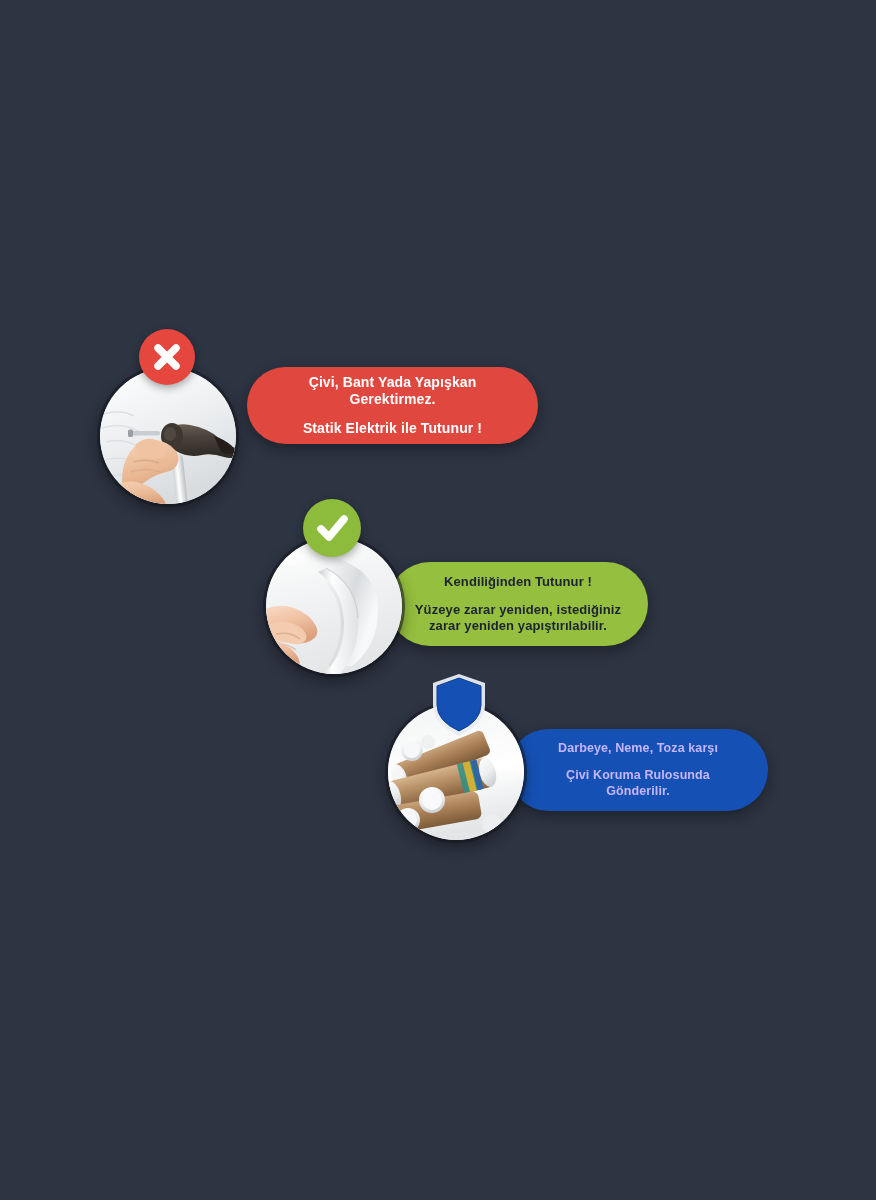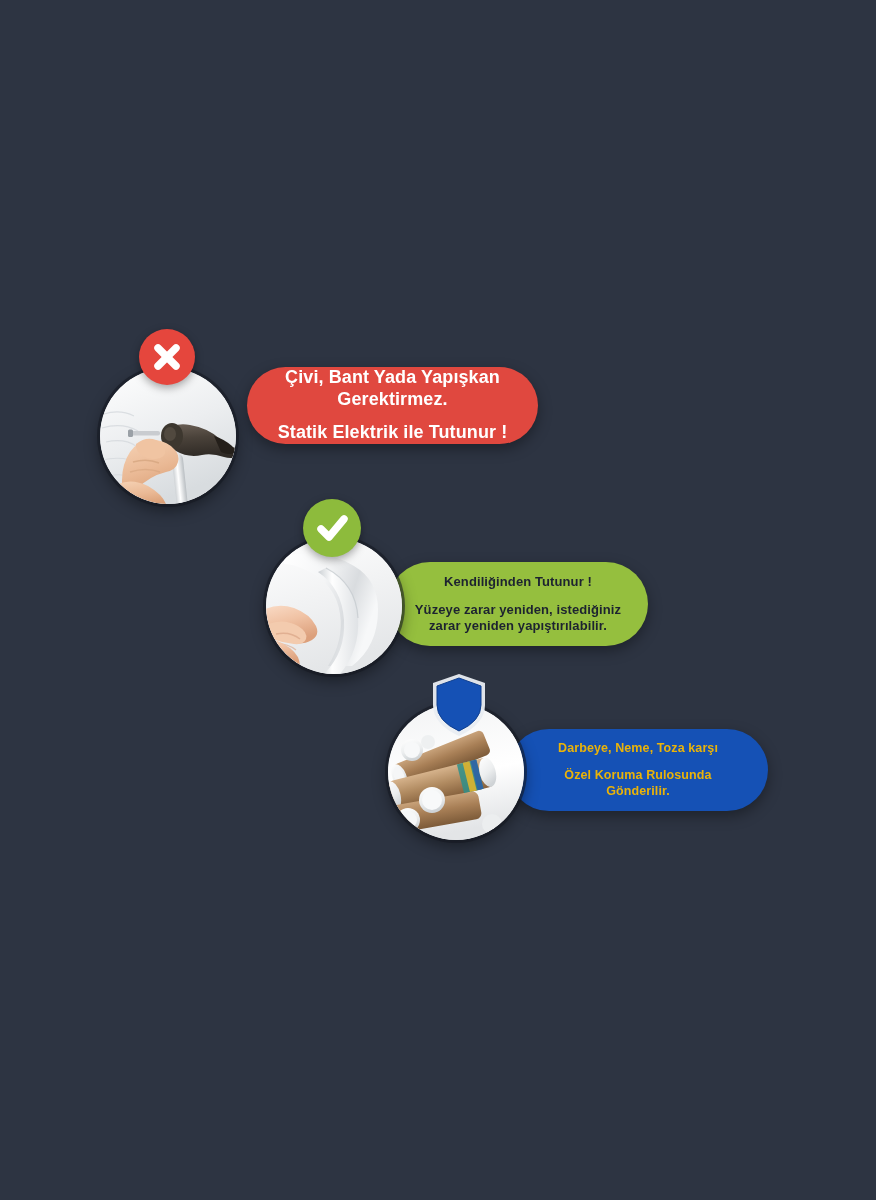--- a/index.html
+++ b/index.html
@@ -73,21 +73,21 @@
     justify-content: center;
   }
 
   
   #row-nail .photo-circle { left: 100px; top: 368px; width: 136px; height: 136px; }
   #row-nail .pill {
     left: 247px; top: 367px; width: 291px; height: 77px;
     background: #e0483f;
     color: #ffffff;
   }
-  #row-nail .pill .line { font-size: 18px; }
+  #row-nail .pill .line { font-size: 14px; }
   #row-nail .badge {
     left: 139px; top: 329px; width: 56px; height: 56px;
     background: #e5463d;
     box-shadow: 0 3px 8px rgba(0,0,0,0.35);
   }
 
   
   #row-peel .photo-circle { left: 266px; top: 538px; width: 136px; height: 136px; }
   #row-peel .pill {
     left: 388px; top: 562px; width: 260px; height: 84px;
@@ -99,21 +99,21 @@
     left: 303px; top: 499px; width: 58px; height: 58px;
     background: #8dbb3c;
     box-shadow: 0 3px 8px rgba(0,0,0,0.35);
   }
 
   
   #row-tube .photo-circle { left: 388px; top: 704px; width: 136px; height: 136px; }
   #row-tube .pill {
     left: 508px; top: 729px; width: 260px; height: 82px;
     background: #1551b5;
-    color: #eab308;
+    color: #c4b5fd;
   }
   #row-tube .pill .line { font-size: 12.5px; }
   #row-tube .badge {
     left: 430px; top: 672px; width: 58px; height: 66px;
     background: transparent;
     box-shadow: none;
   }
 
   svg { display: block; }
 </style>
@@ -328,18 +328,18 @@
       <svg width="58" height="66" viewBox="0 0 58 66">
         <path d="M29 2 L55 11 L55 33 Q55 52 29 64 Q3 52 3 33 L3 11 Z" fill="#e9edf2" opacity="0.95"></path>
         <path d="M29 6 L51 14 L51 33 Q51 49 29 59 Q7 49 7 33 L7 14 Z" fill="#1551b5"></path>
         <path d="M29 6 L51 14 L51 33 Q51 49 29 59 Q7 49 7 33 L7 14 Z" fill="none" stroke="#0f3f8f" stroke-width="1"></path>
       </svg>
     </div>
 
     <div class="pill">
       <div class="line">Darbeye, Neme, Toza karşı</div>
       <div class="gap"></div>
-      <div class="line">Özel Koruma Rulosunda</div>
+      <div class="line">Çivi Koruma Rulosunda</div>
       <div class="line">Gönderilir.</div>
     </div>
   </div>
 
 </div>
 
 </body></html>

